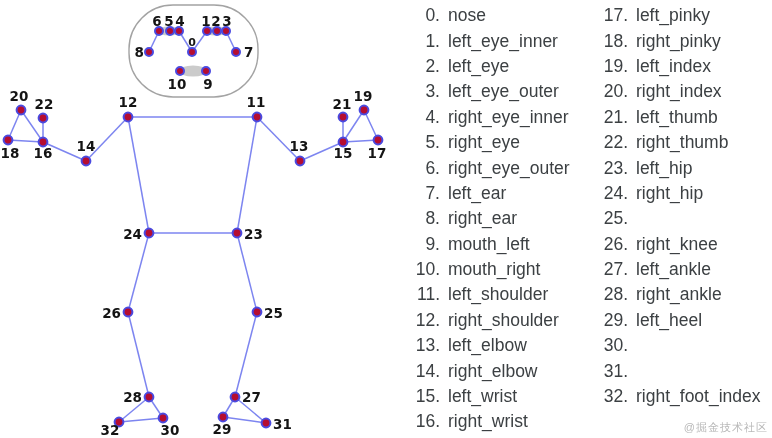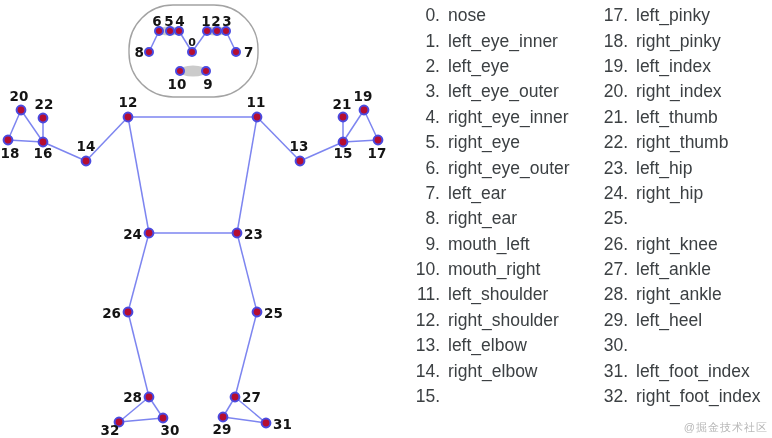--- a/index.html
+++ b/index.html
@@ -202,20 +202,25 @@
       <li>
         <span class="num">13.</span>
         <span class="nm">left_elbow</span>
       </li>
       <li>
         <span class="num">14.</span>
         <span class="nm">right_elbow</span>
       </li>
       <li>
         <span class="num">15.</span>
+        <span class="nm">left_wrist</span>
+      </li>
+      <li>
+        <span class="num">16.</span>
+        <span class="nm">right_wrist</span>
       </li>
     </ol>
   <ol id="col2" class="col col-2">
       <li>
         <span class="num">17.</span>
         <span class="nm">left_pinky</span>
       </li>
       <li>
         <span class="num">18.</span>
         <span class="nm">right_pinky</span>
@@ -261,21 +266,20 @@
       </li>
       <li>
         <span class="num">29.</span>
         <span class="nm">left_heel</span>
       </li>
       <li>
         <span class="num">30.</span>
       </li>
       <li>
         <span class="num">31.</span>
-        <span class="nm">left_foot_index</span>
       </li>
       <li>
         <span class="num">32.</span>
         <span class="nm">right_foot_index</span>
       </li>
     </ol>
 
   <div class="watermark">@掘金技术社区</div>
 
 </div>

